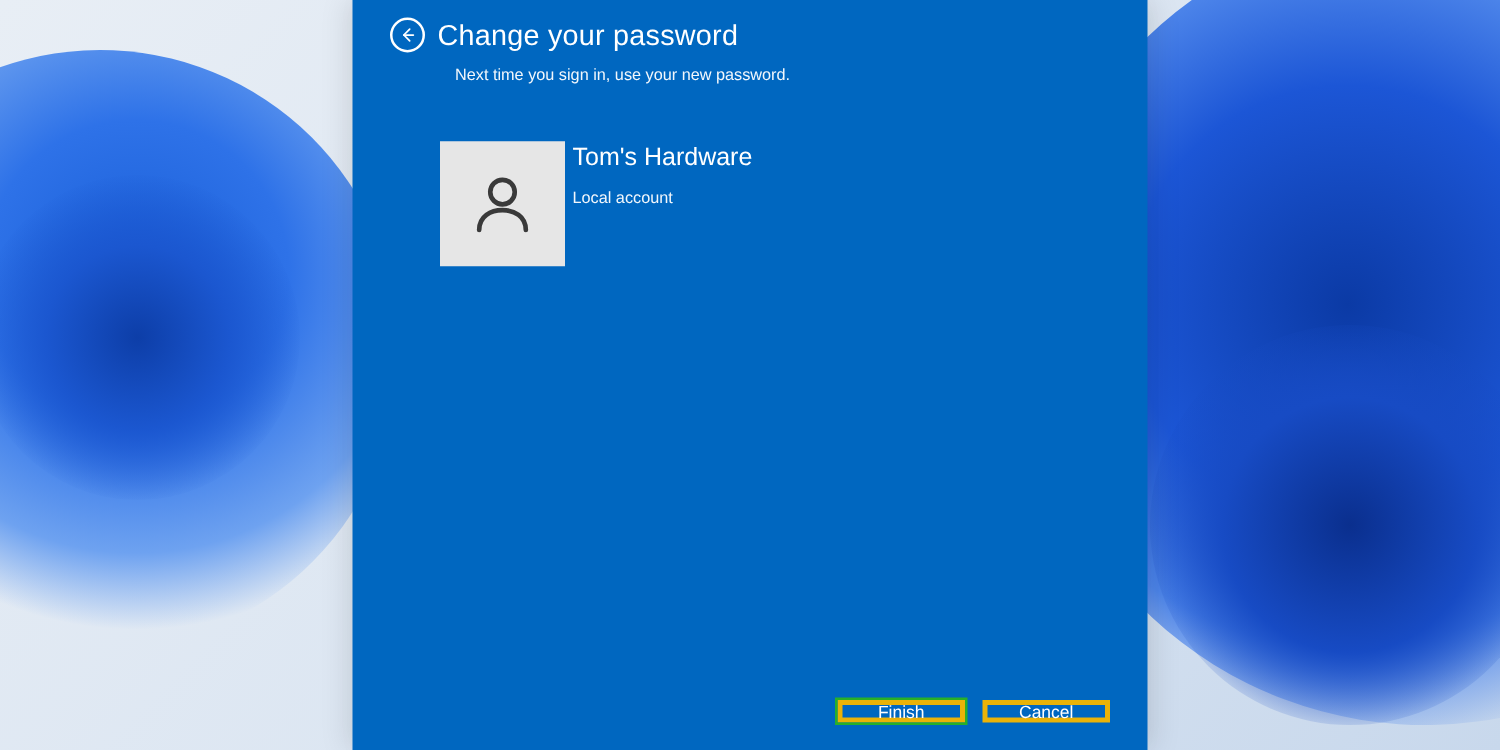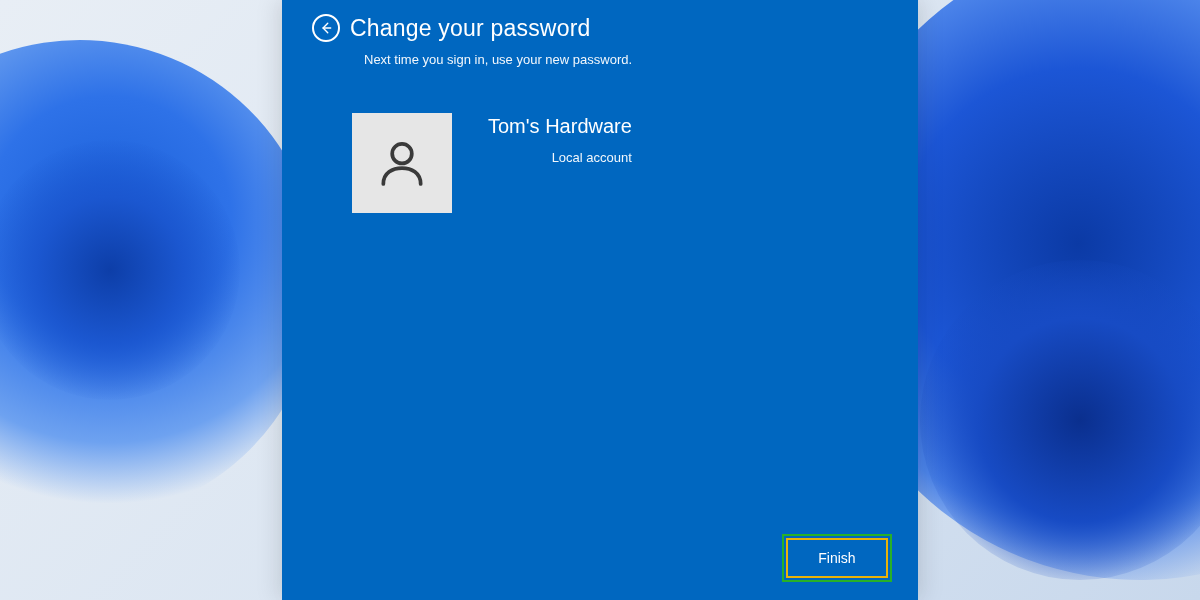--- a/index.html
+++ b/index.html
@@ -78,24 +78,23 @@
     font-size: 13px;
     font-weight: 400;
     margin-top: 10px;
     margin-left: 52px;
     color: rgba(255,255,255,0.95);
   }
   
   .account-row {
     display: flex;
     align-items: flex-start;
-    gap: 36px;
+    gap: 6px;
     margin-top: 46px;
     margin-left: 40px;
-    text-align: right;
   }
   .avatar {
     width: 100px;
     height: 100px;
     background: #e6e6e6;
     display: flex;
     align-items: center;
     justify-content: center;
   }
   .avatar svg { display: block; }
@@ -112,22 +111,22 @@
   
   .button-row {
     position: absolute;
     bottom: 22px;
     right: 30px;
     display: flex;
     gap: 14px;
   }
   .btn {
     min-width: 102px;
-    height: 40px;
-    border: 2px solid #eab308;
+    height: 18px;
+    border: 4px solid #eab308;
     background: transparent;
     color: #ffffff;
     font-size: 14px;
     font-family: inherit;
     cursor: pointer;
     display: flex;
     align-items: center;
     justify-content: center;
     position: relative;
   }
@@ -172,16 +171,19 @@
         <div class="account-name">Tom's Hardware</div>
         <div class="account-type">Local account</div>
       </div>
     </div>
 
     <div class="button-row">
       <button class="btn">
         <span>Finish</span>
         <span class="highlight-ring"></span>
       </button>
+      <button class="btn">
+        <span>Cancel</span>
+      </button>
     </div>
 
   </div>
 </div>
 
 </body></html>

